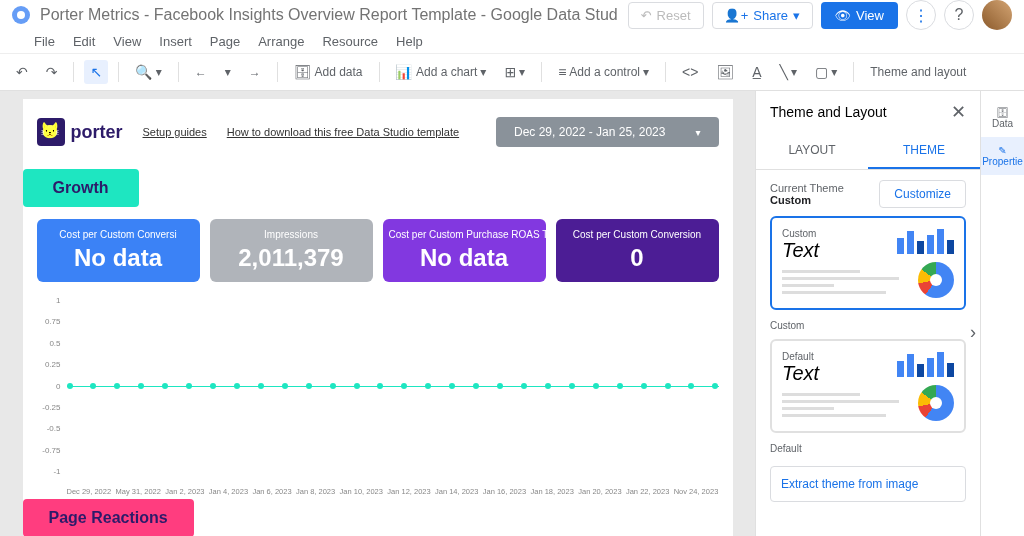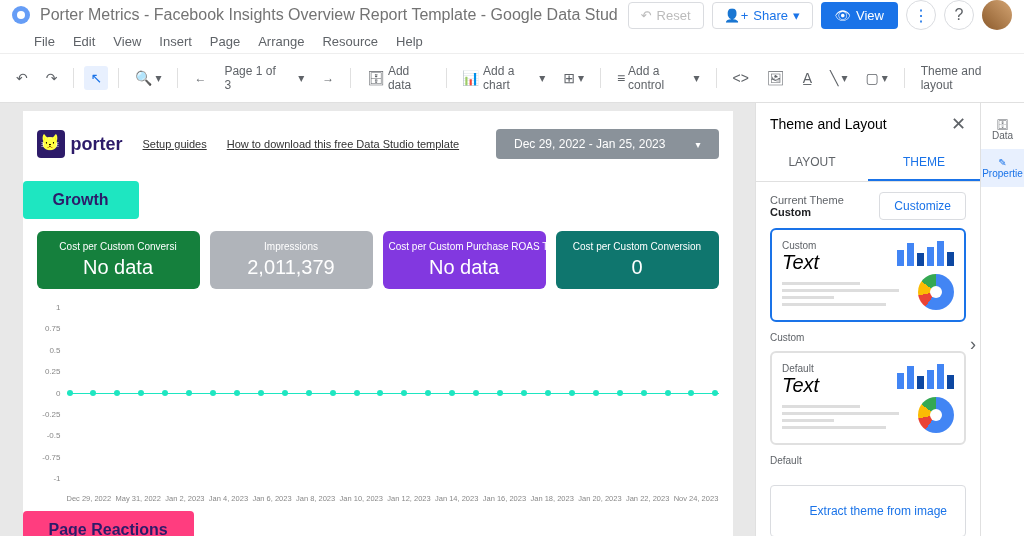--- a/index.html
+++ b/index.html
@@ -52,43 +52,43 @@
 .theme-card .tc-top { display: flex; justify-content: space-between; align-items:flex-start; }
 .tc-label { font-size: 10px; color: #5f6368; }
 .tc-text { font-size: 20px; font-weight: 400; font-style: italic; }
 .tc-bars { display: flex; gap: 3px; align-items: flex-end; height: 26px; }
 .tc-bars span { width: 7px; background: #4285f4; }
 .tc-lines { margin-top: 8px; }
 .tc-lines div { height: 3px; background: #ddd; margin-bottom: 4px; }
 .tc-pie { width: 36px; height: 36px; border-radius: 50%; background: conic-gradient(#4285f4 0 60%, #ea4335 60% 72%, #fbbc04 72% 85%, #34a853 85% 100%); position: relative; margin-left: auto; }
 .tc-pie::after { content:""; position:absolute; width: 12px; height:12px; border-radius:50%; background:#fff; top:12px; left:12px;}
 .card-name { font-size: 10px; color: #5f6368; margin-top: 2px; }
-.extract-btn { border: 1px solid #dadce0; padding: 18px; text-align: right; color: #1a73e8; font-size: 12px; border-radius: 4px; cursor: pointer; margin-top: 11px;}
+.extract-btn { border: 1px solid #dadce0; padding: 10px; text-align: left; color: #1a73e8; font-size: 12px; border-radius: 4px; cursor: pointer; margin-top: 4px;}
 .chev { position: absolute; right: 4px; top: 50%; font-size: 18px; color: #5f6368;}
 
 
 .report-header { display: flex; align-items: center; gap: 20px; margin-bottom: 16px; }
 .porter-logo { display:flex; align-items:center; gap:6px; font-weight:700; color:#2d1b69; font-size:18px;}
 .porter-icon { width:28px; height:28px; background:#2d1b69; border-radius:4px; position:relative; }
 .porter-icon::before { content:"😾"; position:absolute; top: 3px; left:4px; font-size:16px; filter: brightness(2);}
 .hdr-link { font-size: 11px; text-decoration: underline; color:#333; }
 .date-pill { margin-left: auto; background: #8a929a; color: #fff; padding: 8px 18px; border-radius: 4px; font-size: 12px; display:flex; align-items:center; gap: 30px;}
 .date-pill::after { content:"▾"; font-size:10px;}
 
 .growth-tag { background: #1ee6c1; color: #2d1b69; padding: 10px 30px; font-weight: 700; font-size: 16px; display: inline-block; border-radius: 4px; margin: 6px 0 12px -14px; }
 .reactions-tag { position:absolute; bottom: 8px; left: 0; background: #ff3d7f; color: #2d1b69; padding: 10px 26px; font-weight: 700; font-size: 16px; border-radius: 4px; }
 
 .cards { display: flex; gap: 10px; margin-bottom: 14px; }
 .card { flex: 1; border-radius: 6px; padding: 10px 6px; text-align: center; color: #fff; overflow:hidden; }
 .card .ct { font-size: 10px; margin-bottom: 4px; white-space:nowrap; }
-.card .cv { font-size: 20px; font-weight: 400; }
-.card.purple { background: #15803d; }
+.card .cv { font-size: 24px; font-weight: 700; }
+.card.purple { background: #3b82f6; }
 .card.grey { background: #b0b4ba; }
 .card.violet { background: #8238e0; }
-.card.pink { background: #0f766e; }
+.card.pink { background: #4c1d95; }
 
 .chart { position: relative; height: 200px; margin-left: 10px; }
 .y-axis { position: absolute; left: -6px; top: 0; bottom: 20px; display: flex; flex-direction: column; justify-content: space-between; font-size: 8px; color: #888; text-align: right; width: 20px;}
 .plot { position: absolute; left: 20px; right: 0; top: 0; bottom: 20px; border-bottom: 0px; }
 .mid-line { position:absolute; left:0; right:0; top:50%; height:1px; background: #1ee6c1;}
 .dots { position:absolute; left:0; right:0; top: calc(50% - 3px); display:flex; justify-content:space-between;}
 .dots span { width:6px; height:6px; border-radius:50%; background:#1ee6c1; }
 .x-axis { position:absolute; left:20px; right:0; bottom:0; display:flex; justify-content:space-between; font-size:7.5px; color:#888; }
 
 .close-x { cursor: pointer; color: #5f6368; font-size: 18px; font-weight: 300; }
@@ -131,21 +131,20 @@
       <span class="tb-icon">↷</span>
     </div>
   <div class="tb-sep"></div>
   <div class="tb-item" style="background:#e8f0fe;color:#1a73e8;">
       <span class="tb-icon">↖</span>
     </div>
   <div class="tb-sep"></div>
   <div class="tb-item"><span class="tb-icon">🔍</span>▾</div>
   <div class="tb-sep"></div>
   <div class="tb-item">←</div>
-  <div class="tb-item">Page 1 of 3</div>
   <div class="tb-item">▾</div>
   <div class="tb-item">→</div>
   <div class="tb-sep"></div>
   <div class="tb-item">
       <span class="tb-icon">🗄</span>
       <span>Add data</span>
     </div>
   <div class="tb-sep"></div>
   <div class="tb-item"><span class="tb-icon">📊</span><span>Add a chart</span> ▾</div>
   <div class="tb-item"><span class="tb-icon">⊞</span>▾</div>

